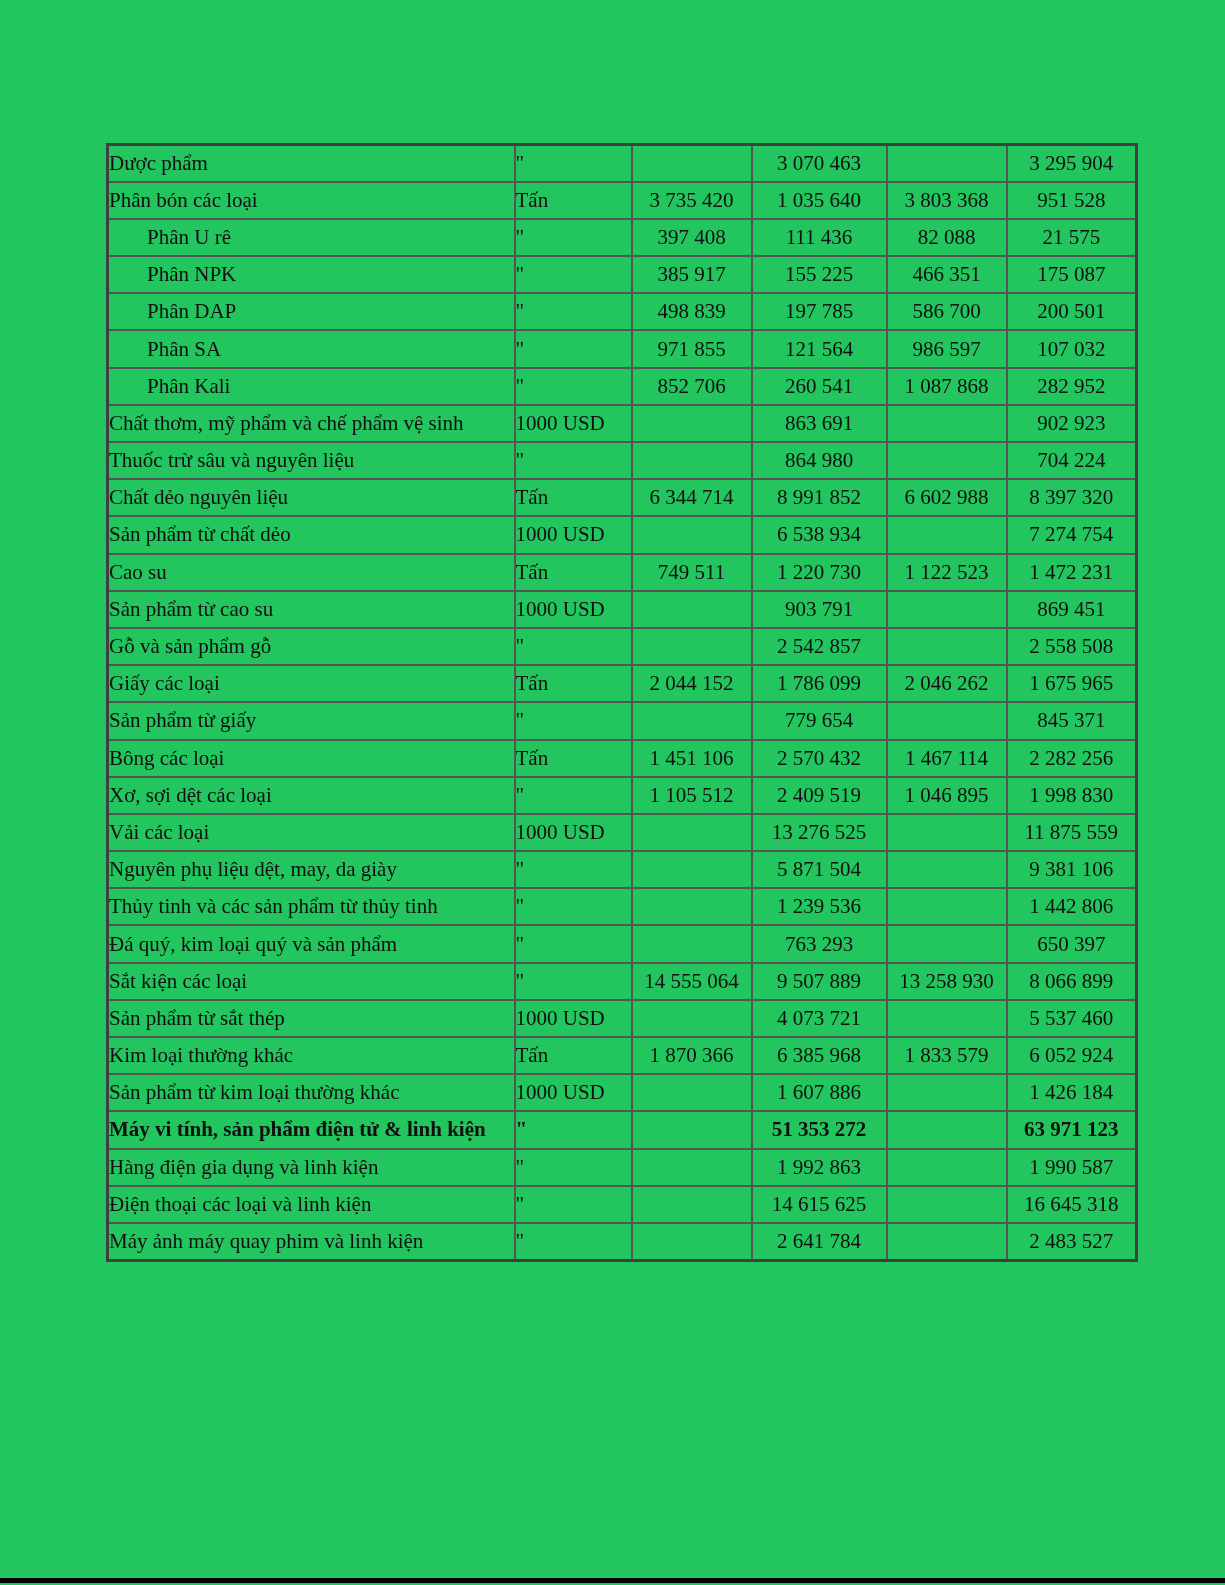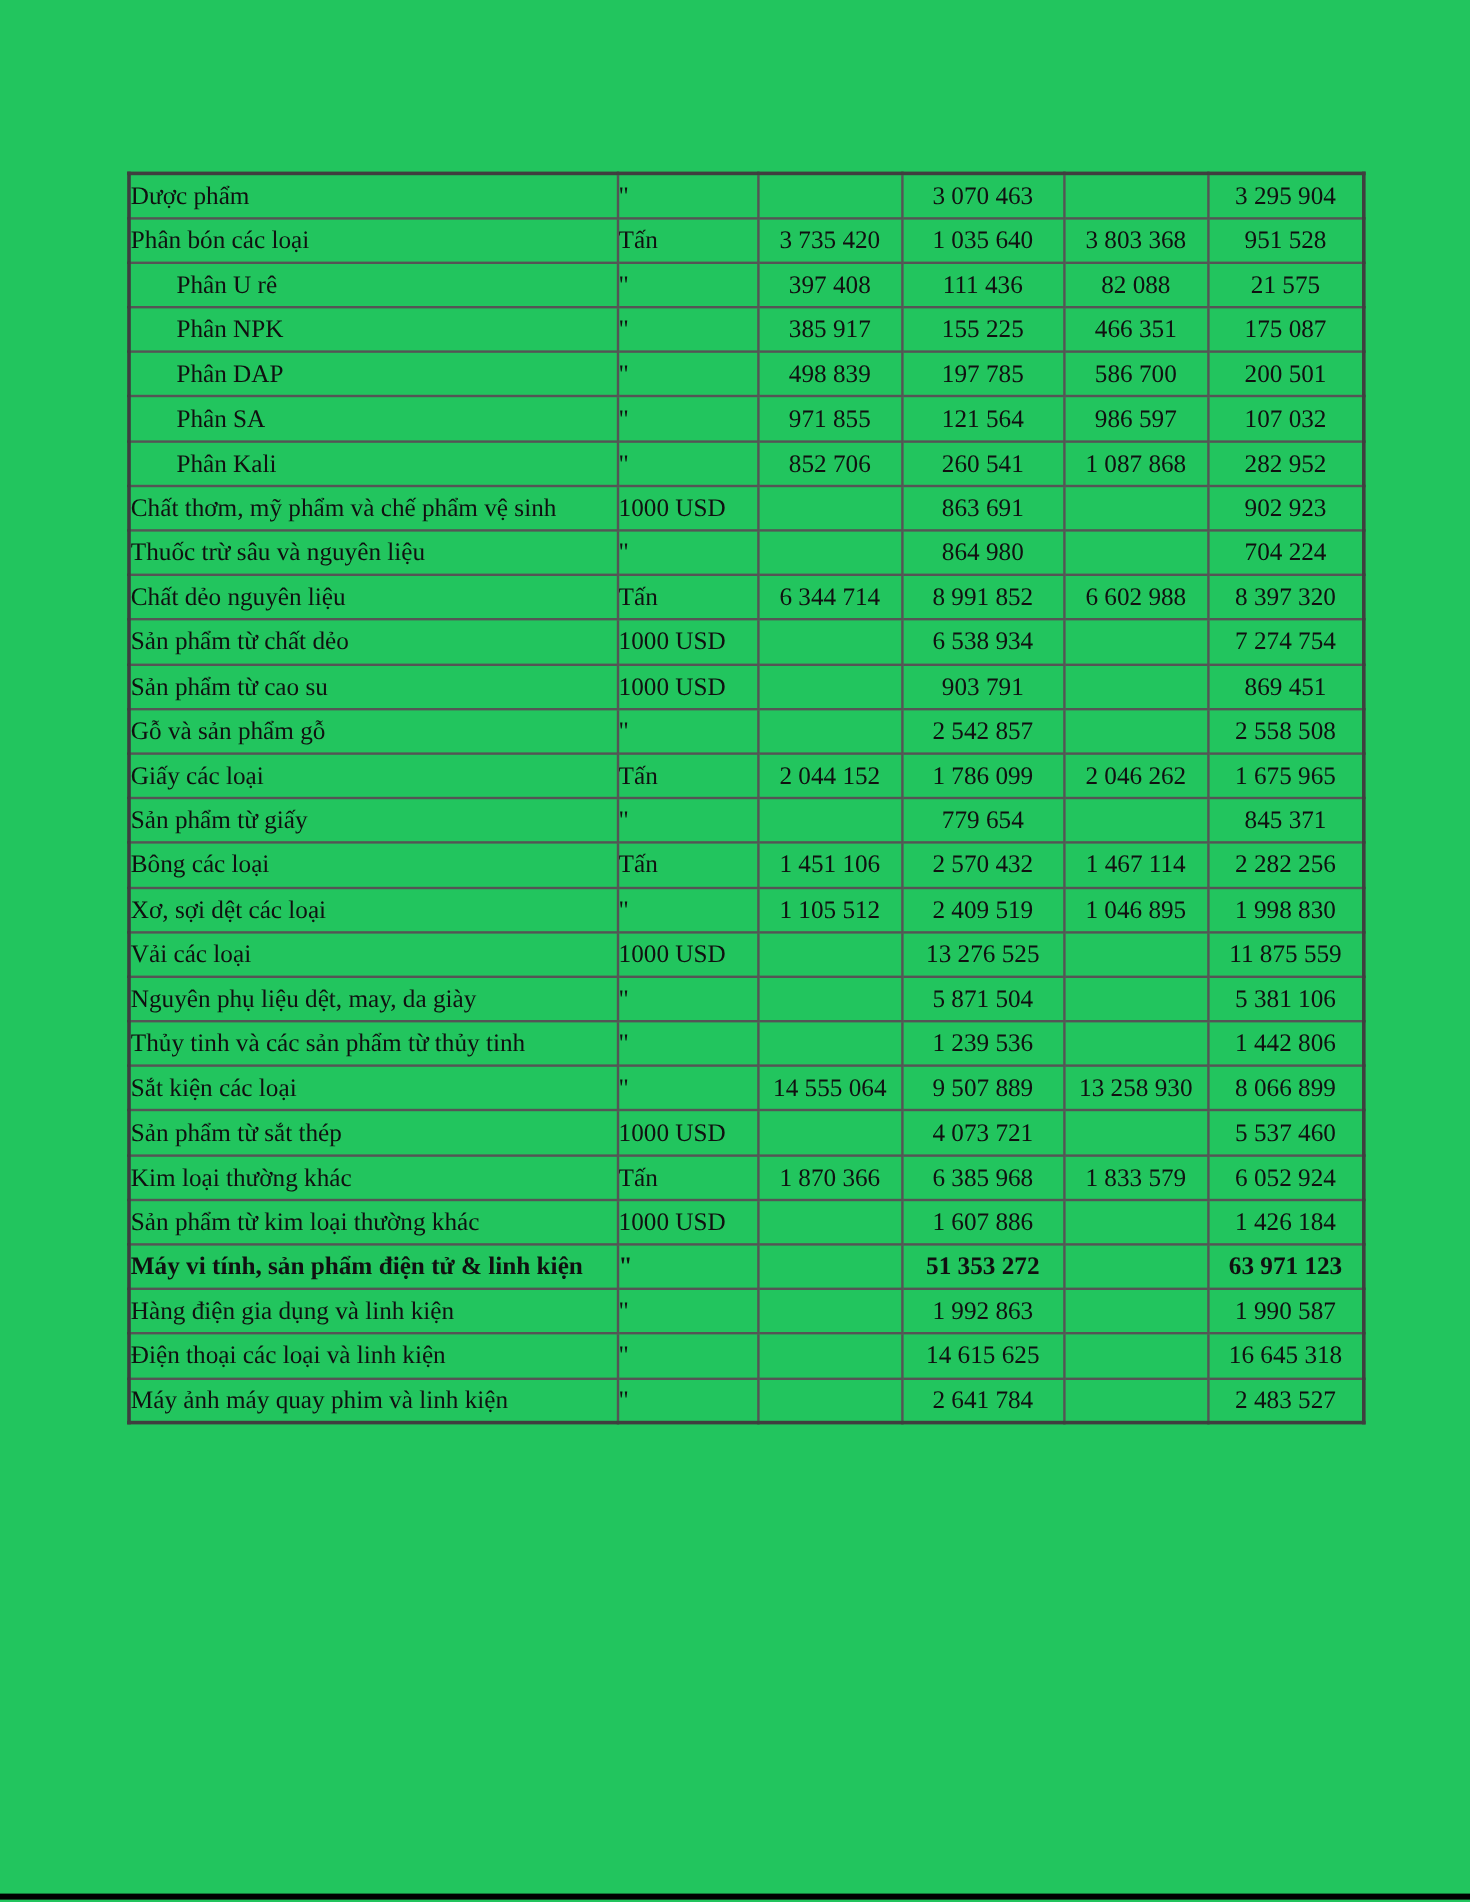--- a/index.html
+++ b/index.html
@@ -146,20 +146,28 @@
     </tr>
         <tr>
       <td class="name-cell">Sản phẩm từ chất dẻo</td>
       <td class="unit-cell">1000 USD</td>
       <td class="value-cell"></td>
       <td class="value-cell">6 538 934</td>
       <td class="value-cell"></td>
       <td class="value-cell">7 274 754</td>
     </tr>
         <tr>
+      <td class="name-cell">Cao su</td>
+      <td class="unit-cell">Tấn</td>
+      <td class="value-cell">749 511</td>
+      <td class="value-cell">1 220 730</td>
+      <td class="value-cell">1 122 523</td>
+      <td class="value-cell">1 472 231</td>
+    </tr>
+        <tr>
       <td class="name-cell">Sản phẩm từ cao su</td>
       <td class="unit-cell">1000 USD</td>
       <td class="value-cell"></td>
       <td class="value-cell">903 791</td>
       <td class="value-cell"></td>
       <td class="value-cell">869 451</td>
     </tr>
         <tr>
       <td class="name-cell">Gỗ và sản phẩm gỗ</td>
       <td class="unit-cell">"</td>
@@ -207,29 +215,37 @@
       <td class="value-cell">13 276 525</td>
       <td class="value-cell"></td>
       <td class="value-cell">11 875 559</td>
     </tr>
         <tr>
       <td class="name-cell">Nguyên phụ liệu dệt, may, da giày</td>
       <td class="unit-cell">"</td>
       <td class="value-cell"></td>
       <td class="value-cell">5 871 504</td>
       <td class="value-cell"></td>
-      <td class="value-cell">5 381 106</td>
+      <td class="value-cell">9 381 106</td>
     </tr>
         <tr>
       <td class="name-cell">Thủy tinh và các sản phẩm từ thủy tinh</td>
       <td class="unit-cell">"</td>
       <td class="value-cell"></td>
       <td class="value-cell">1 239 536</td>
       <td class="value-cell"></td>
       <td class="value-cell">1 442 806</td>
+    </tr>
+        <tr>
+      <td class="name-cell">Đá quý, kim loại quý và sản phẩm</td>
+      <td class="unit-cell">"</td>
+      <td class="value-cell"></td>
+      <td class="value-cell">763 293</td>
+      <td class="value-cell"></td>
+      <td class="value-cell">650 397</td>
     </tr>
         <tr>
       <td class="name-cell">Sắt kiện các loại</td>
       <td class="unit-cell">"</td>
       <td class="value-cell">14 555 064</td>
       <td class="value-cell">9 507 889</td>
       <td class="value-cell">13 258 930</td>
       <td class="value-cell">8 066 899</td>
     </tr>
         <tr>

